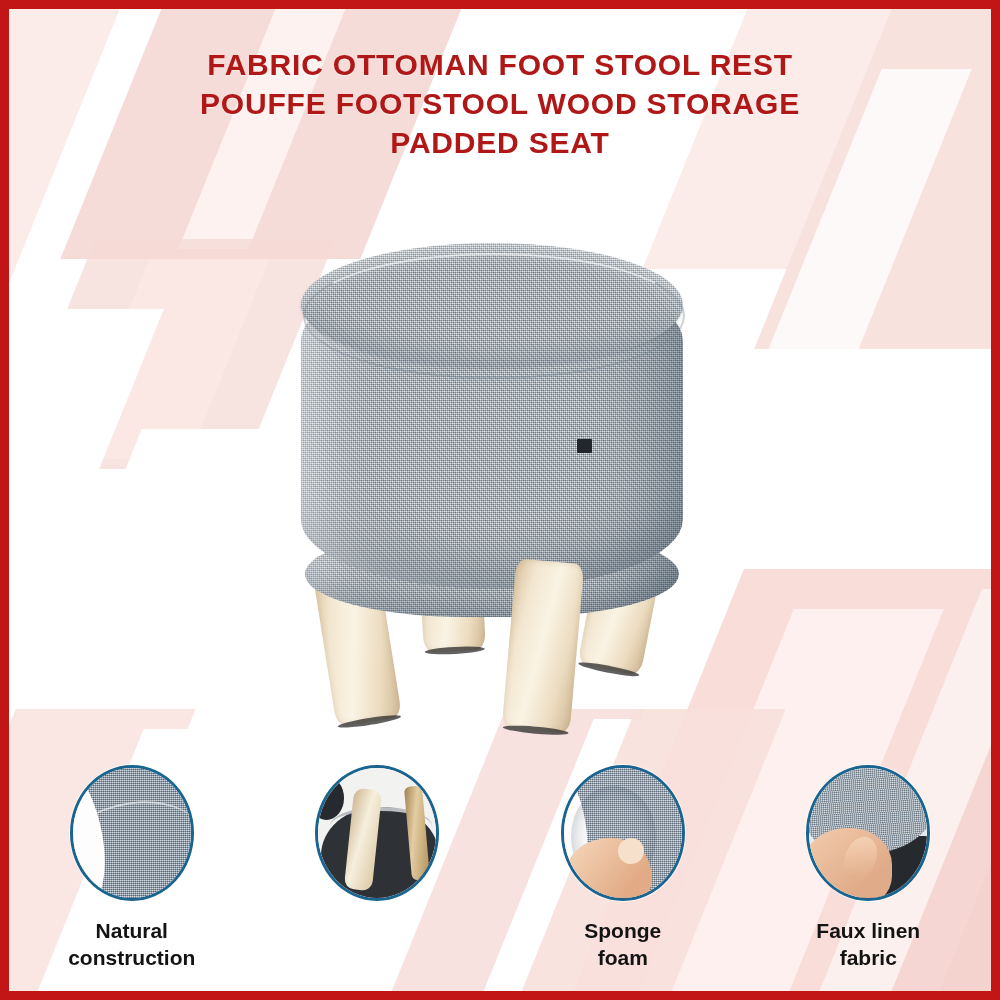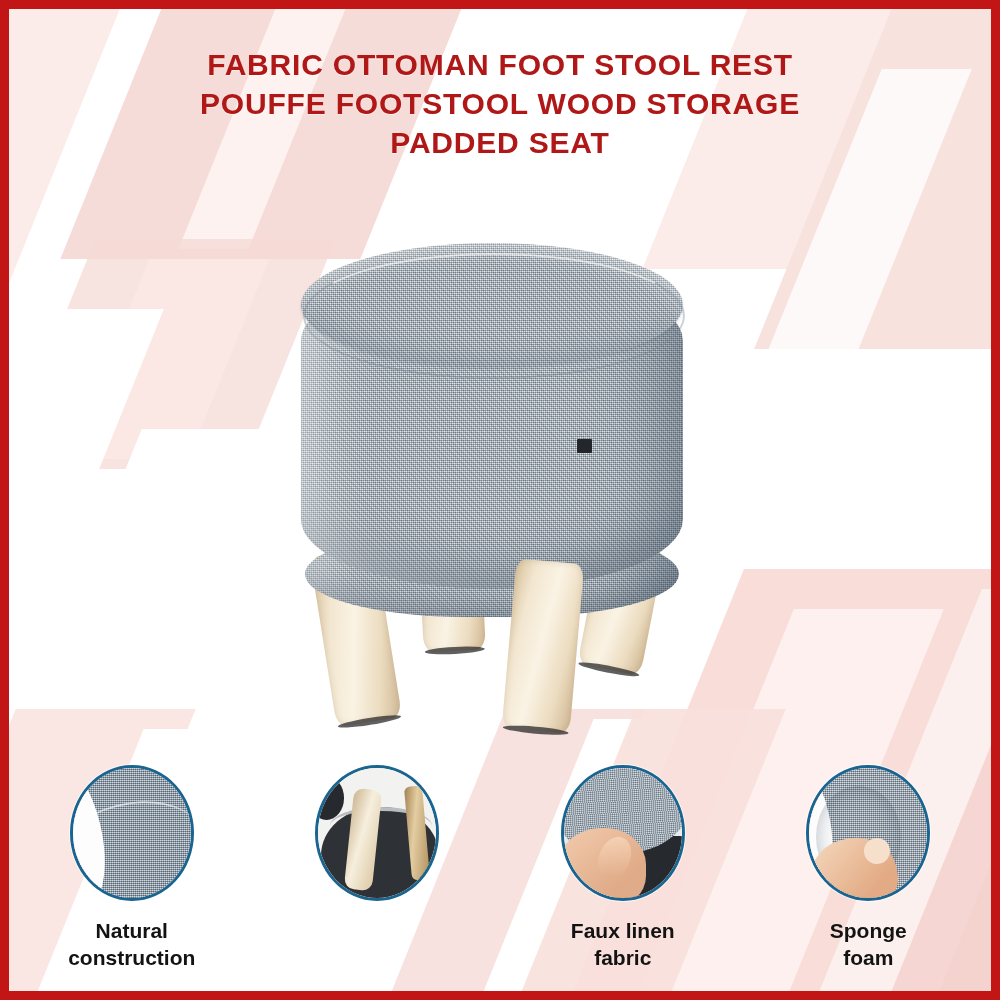--- a/index.html
+++ b/index.html
@@ -327,41 +327,41 @@
             <div class="dark"></div>
               <div class="rim"></div>
             <div class="shadeL"></div>
               <div class="legA"></div>
               <div class="legB"></div>
           </div>
         </div>
       </div>
 
       <div class="feature">
+        <div class="circle c4">
+          <div class="inner">
+            <div class="white"></div>
+              <div class="dent"></div>
+            <div class="thumb"></div>
+              <div class="nail"></div>
+          </div>
+        </div>
+        <div class="flabel">Sponge
+foam</div>
+      </div>
+
+      <div class="feature">
         <div class="circle c3">
           <div class="inner">
             <div class="backing"></div>
               <div class="cloth"></div>
             <div class="hand"></div>
               <div class="finger"></div>
           </div>
         </div>
         <div class="flabel">Faux linen
 fabric</div>
       </div>
 
-      <div class="feature">
-        <div class="circle c4">
-          <div class="inner">
-            <div class="white"></div>
-              <div class="dent"></div>
-            <div class="thumb"></div>
-              <div class="nail"></div>
-          </div>
-        </div>
-        <div class="flabel">Sponge
-foam</div>
-      </div>
-
     </div>
 
   </div>
 </div>
 
 </body></html>

